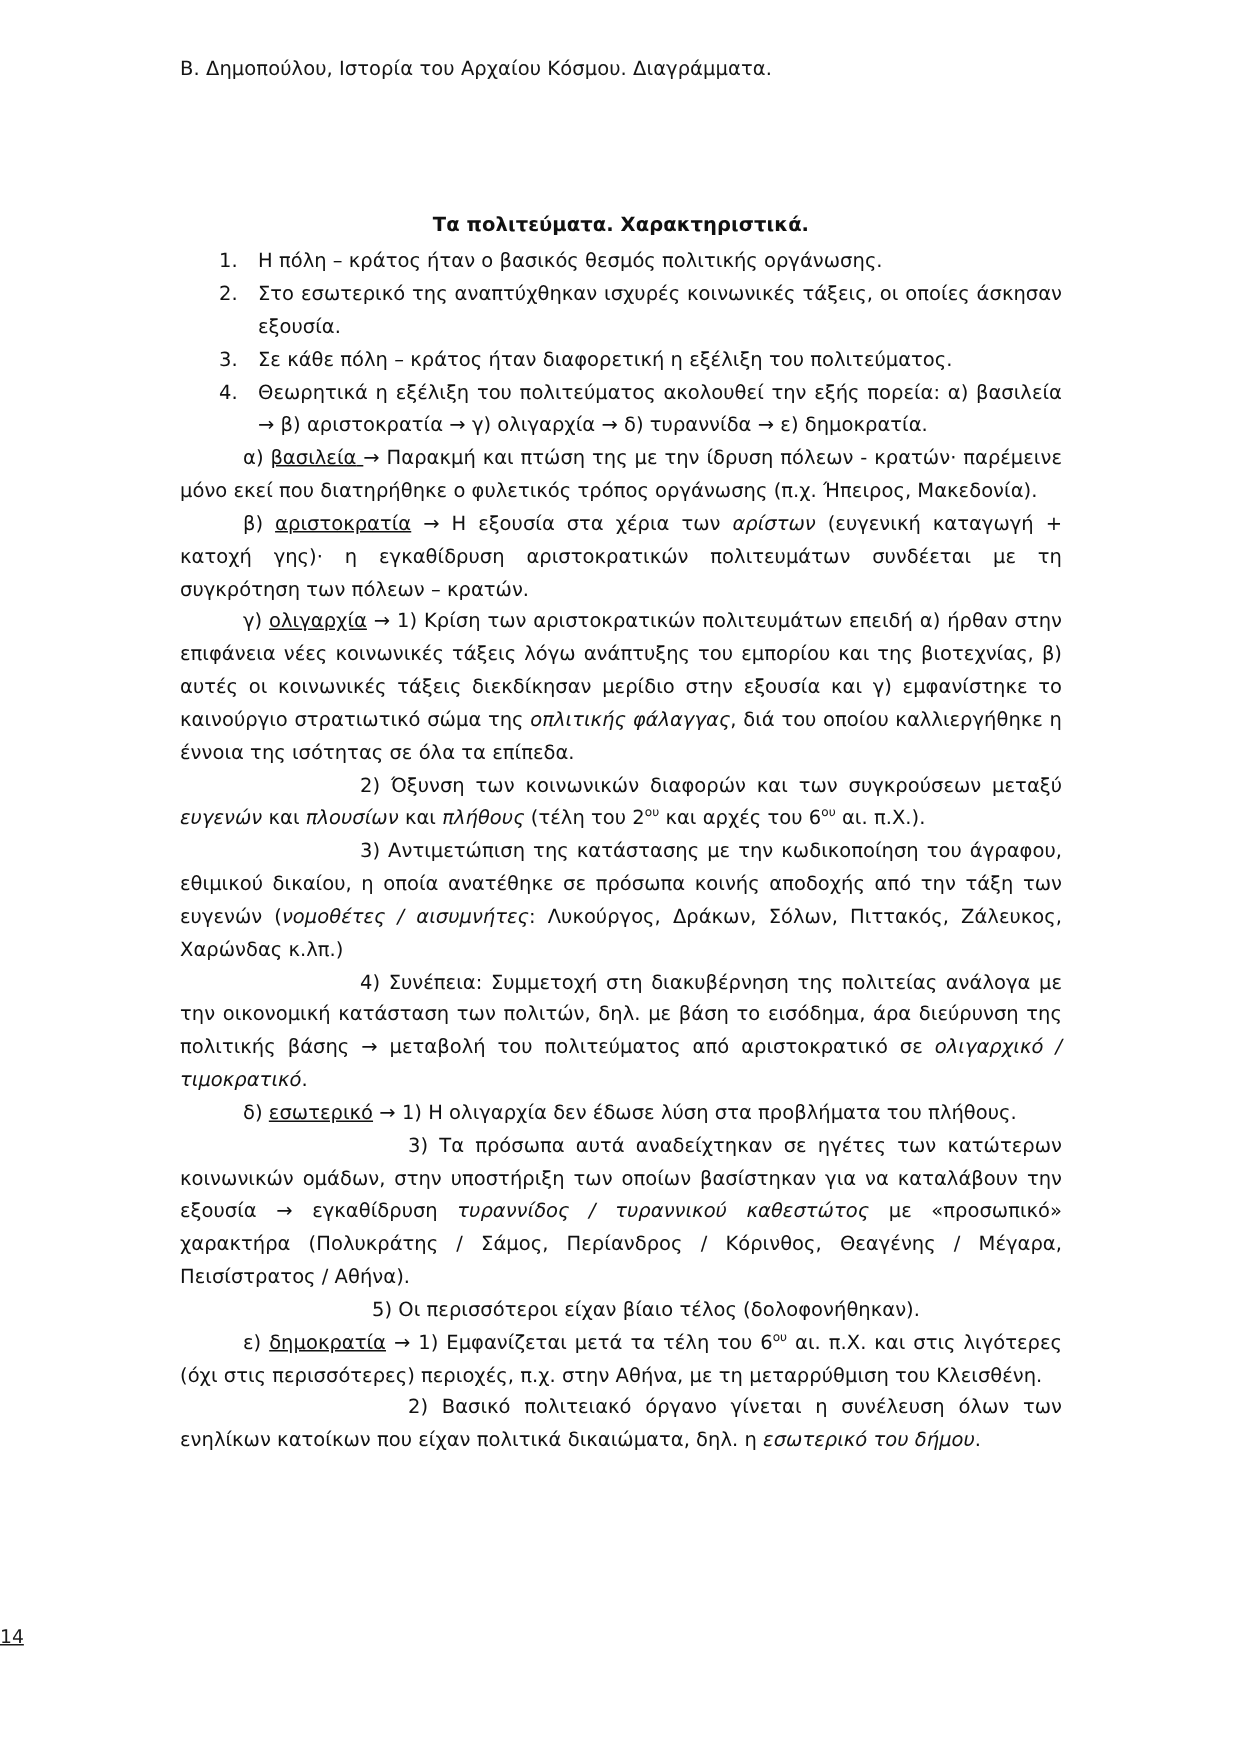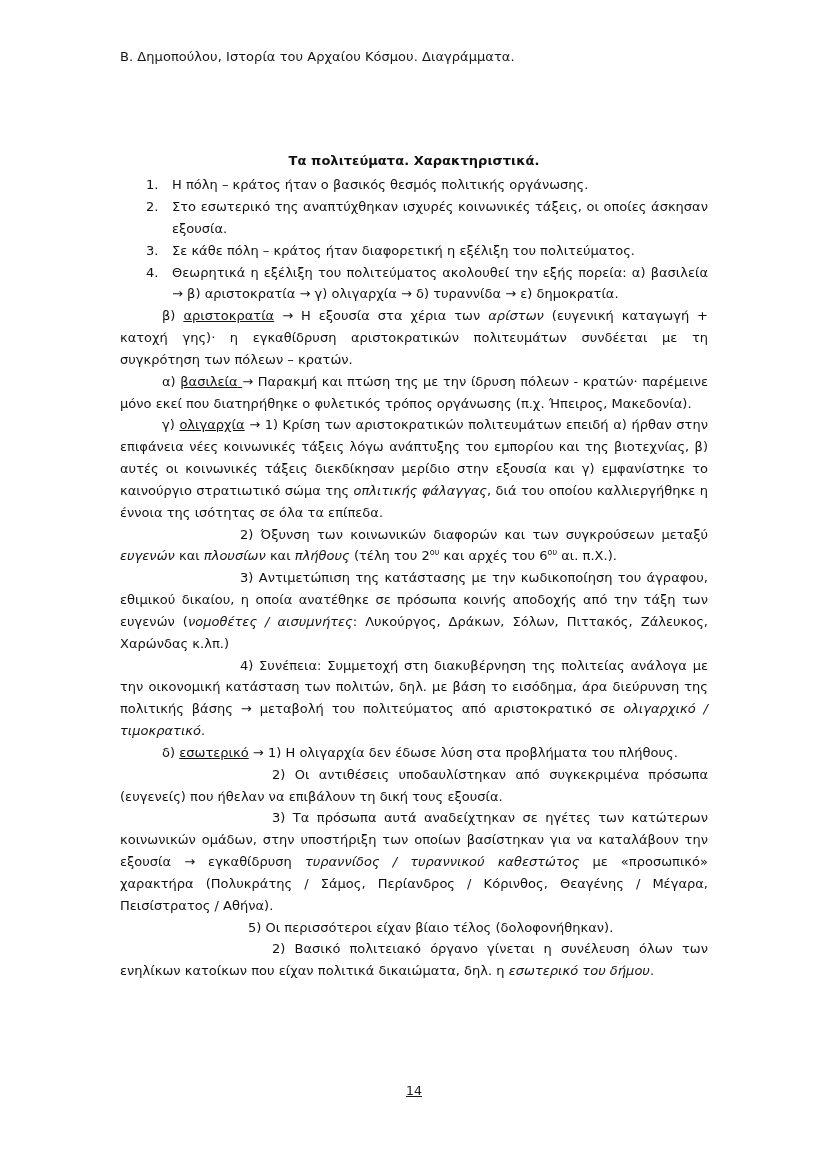--- a/index.html
+++ b/index.html
@@ -14,21 +14,21 @@
     margin: 0 auto;
     background: #ffffff;
     font-family: "DejaVu Sans", "Liberation Sans", sans-serif;
     color: #111111;
     box-sizing: border-box;
     overflow: hidden;
   }
   .content {
     position: absolute;
     left: 120px;
-    top: 48px;
+    top: 38px;
     width: 588px;
   }
   .doc-header {
     font-size: 13.0px;
     line-height: 1.45;
     letter-spacing: 0.05px;
     color: #151515;
     margin-bottom: 0;
   }
   .spacer-after-header { height: 84px; }
@@ -92,21 +92,21 @@
     font-size: 0.62em;
     vertical-align: super;
     line-height: 0;
   }
 
   .page-number {
     position: absolute;
     left: 0;
     right: 0;
     top: 1083px;
-    text-align: center;
+    text-align: left;
     font-size: 12.5px;
     color: #1a1a1a;
     text-decoration: underline;
   }
 </style>
 </head>
 <body>
 
 <div class="page">
   <div class="content">
@@ -118,29 +118,29 @@
     <div class="section-title">Τα πολιτεύματα. Χαρακτηριστικά.</div>
 
     <ol class="main-list">
       <li>Η πόλη – κράτος ήταν ο βασικός θεσμός πολιτικής οργάνωσης.</li>
       <li>Στο εσωτερικό της αναπτύχθηκαν ισχυρές κοινωνικές τάξεις, οι οποίες άσκησαν εξουσία.</li>
       <li>Σε κάθε πόλη – κράτος ήταν διαφορετική η εξέλιξη του πολιτεύματος.</li>
       <li>Θεωρητικά η εξέλιξη του πολιτεύματος ακολουθεί την εξής πορεία: α) βασιλεία → β) αριστοκρατία →  γ) ολιγαρχία → δ) τυραννίδα → ε) δημοκρατία.</li>
     </ol>
 
     <p class="para">
+      <span>α)</span>
+      <span class="u">βασιλεία</span><span class="u"> </span>
+      <span class="arrow">→</span><span> Παρακμή και πτώση της με την ίδρυση πόλεων - κρατών· παρέμεινε μόνο εκεί που διατηρήθηκε ο φυλετικός τρόπος οργάνωσης (π.χ. Ήπειρος, Μακεδονία).</span>
+    </p>
+
+    <p class="para">
       <span>β)</span>
       <span class="u">αριστοκρατία</span>
       <span class="arrow">→</span><span> Η εξουσία στα χέρια των </span><span class="it">αρίστων</span><span> (ευγενική καταγωγή + κατοχή γης)· η εγκαθίδρυση αριστοκρατικών πολιτευμάτων συνδέεται με τη συγκρότηση των πόλεων – κρατών.</span>
-    </p>
-
-    <p class="para">
-      <span>α)</span>
-      <span class="u">βασιλεία</span><span class="u"> </span>
-      <span class="arrow">→</span><span> Παρακμή και πτώση της με την ίδρυση πόλεων - κρατών· παρέμεινε μόνο εκεί που διατηρήθηκε ο φυλετικός τρόπος οργάνωσης (π.χ. Ήπειρος, Μακεδονία).</span>
     </p>
 
     <p class="para">
       <span>γ)</span>
       <span class="u">ολιγαρχία</span>
       <span class="arrow">→</span><span> 1) Κρίση των αριστοκρατικών πολιτευμάτων επειδή α) ήρθαν στην επιφάνεια νέες κοινωνικές τάξεις λόγω ανάπτυξης του εμπορίου και της βιοτεχνίας, β) αυτές οι κοινωνικές τάξεις διεκδίκησαν μερίδιο στην εξουσία και γ) εμφανίστηκε το καινούργιο στρατιωτικό σώμα της </span><span class="it">οπλιτικής φάλαγγας</span><span>, διά του οποίου καλλιεργήθηκε η έννοια της ισότητας σε όλα τα επίπεδα.</span>
     </p>
 
     <p class="para indent-small"><span>2) Όξυνση των κοινωνικών διαφορών και των συγκρούσεων μεταξύ </span><span class="it">ευγενών</span><span> και </span><span class="it">πλουσίων</span><span> και </span><span class="it">πλήθους</span><span> (τέλη του 2</span><sup>ου</sup><span> και αρχές του 6</span><sup>ου</sup><span> αι. π.Χ.).</span>
     </p>
@@ -150,28 +150,32 @@
 
     <p class="para indent-small"><span>4) Συνέπεια: Συμμετοχή στη διακυβέρνηση της πολιτείας ανάλογα με την οικονομική κατάσταση των πολιτών, δηλ. με βάση το εισόδημα, άρα διεύρυνση της πολιτικής βάσης </span><span class="arrow">→</span><span> μεταβολή του πολιτεύματος από αριστοκρατικό σε </span><span class="it">ολιγαρχικό / τιμοκρατικό</span><span>.</span>
     </p>
 
     <p class="para">
       <span>δ)</span>
       <span class="u">εσωτερικό</span>
       <span class="arrow">→</span><span> 1) Η ολιγαρχία δεν έδωσε λύση στα προβλήματα του πλήθους.</span>
     </p>
 
-    <p class="para indent-big">2) Οι αντιθέσεις υποδαυλίστηκαν από συγκεκριμένα πρόσωπα (ευγενείς) που ήθελαν να επιβάλουν τη δική τους εξουσία.</p>
 
     <p class="para indent-big"><span>3) Τα πρόσωπα αυτά αναδείχτηκαν σε ηγέτες των κατώτερων κοινωνικών ομάδων, στην υποστήριξη των οποίων βασίστηκαν για να καταλάβουν την εξουσία </span><span class="arrow">→</span><span> εγκαθίδρυση </span><span class="it">τυραννίδος / τυραννικού καθεστώτος</span><span> με «προσωπικό» χαρακτήρα (Πολυκράτης / Σάμος, Περίανδρος / Κόρινθος, Θεαγένης / Μέγαρα, Πεισίστρατος / Αθήνα).</span>
     </p>
 
 
     <p class="para indent-mid">5) Οι περισσότεροι είχαν βίαιο τέλος (δολοφονήθηκαν).</p>
 
+    <p class="para">
+      <span>ε)</span>
+      <span class="u">δημοκρατία</span>
+      <span class="arrow">→</span><span> 1) Εμφανίζεται μετά τα τέλη του 6</span><sup>ου</sup><span> αι. π.Χ. και στις λιγότερες (όχι στις περισσότερες) περιοχές, π.χ. στην Αθήνα, με τη μεταρρύθμιση του Κλεισθένη.</span>
+    </p>
 
     <p class="para indent-big"><span>2) Βασικό πολιτειακό όργανο γίνεται η συνέλευση όλων των ενηλίκων κατοίκων που είχαν πολιτικά δικαιώματα, δηλ. η </span><span class="it">εσωτερικό του δήμου</span><span>.</span>
     </p>
 
   </div>
 
   <div class="page-number">14</div>
 </div>
 
 </body></html>

